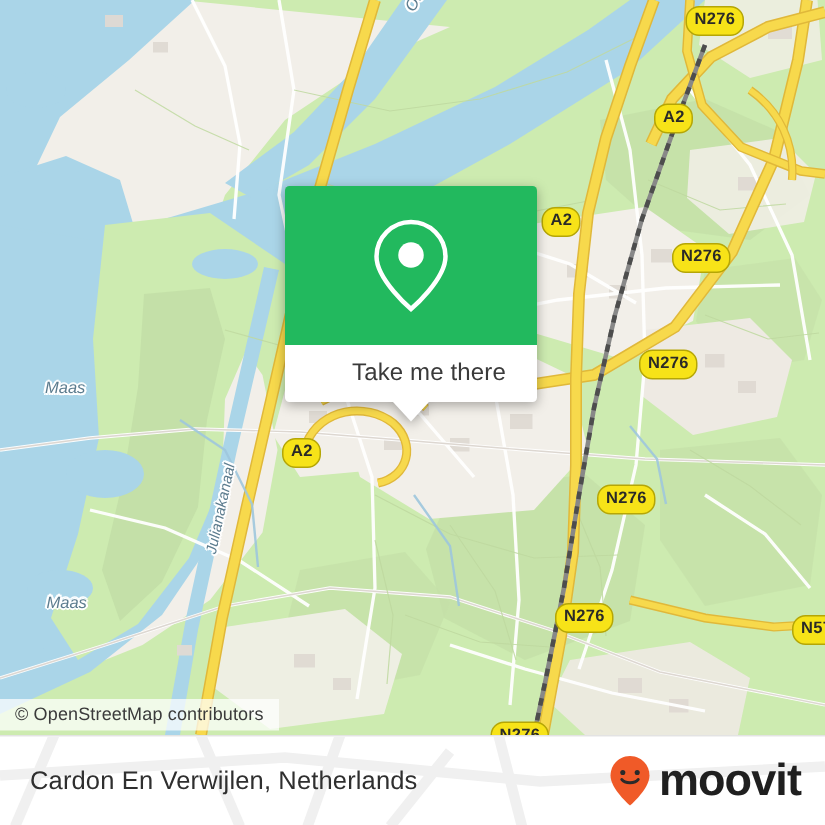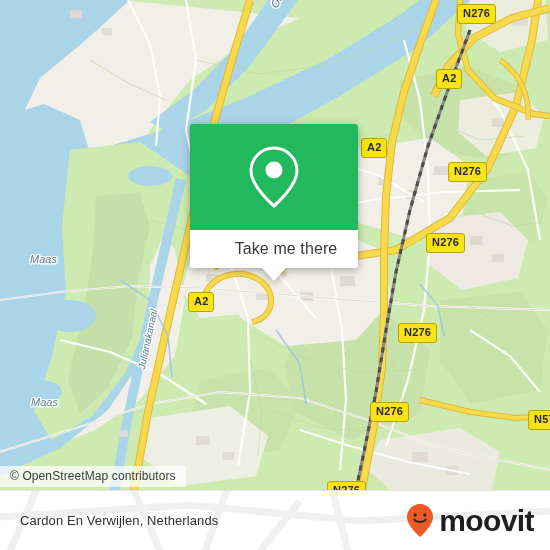--- a/index.html
+++ b/index.html
@@ -37,21 +37,21 @@
       1.5px 0 #fff, -1.5px 0 #fff, 0 1.5px #fff, 0 -1.5px #fff,
       1px 1px #fff, -1px -1px #fff, 1px -1px #fff, -1px 1px #fff;
   }
   .water-label { color: #5c7c8e; font-style: italic; }
 
   
   .shield {
     position: absolute;
     background: #f7e318;
     border: 1.5px solid #b5a606;
-    border-radius: 3px;
+    border-radius: 9px;
     color: #2a2a28;
     font-weight: bold;
     font-size: 11px;
     line-height: 1;
     padding: 3px 5px 4px 5px;
     letter-spacing: 0.2px;
     white-space: nowrap;
   }
 
   
@@ -113,21 +113,21 @@
     border-top: 1px solid #e3e3e3;
     display: flex;
     align-items: center;
     justify-content: space-between;
     padding: 0 16px 0 20px;
     overflow: hidden;
   }
   #footer-bg { position: absolute; left: 0; top: 0; opacity: 1; }
   #footer-title {
     position: relative;
-    font-size: 13px;
+    font-size: 17px;
     color: #2f2f2f;
     letter-spacing: 0.1px;
   }
   #brand {
     position: relative;
     display: flex;
     align-items: center;
     gap: 4px;
   }
   #brand-name {

